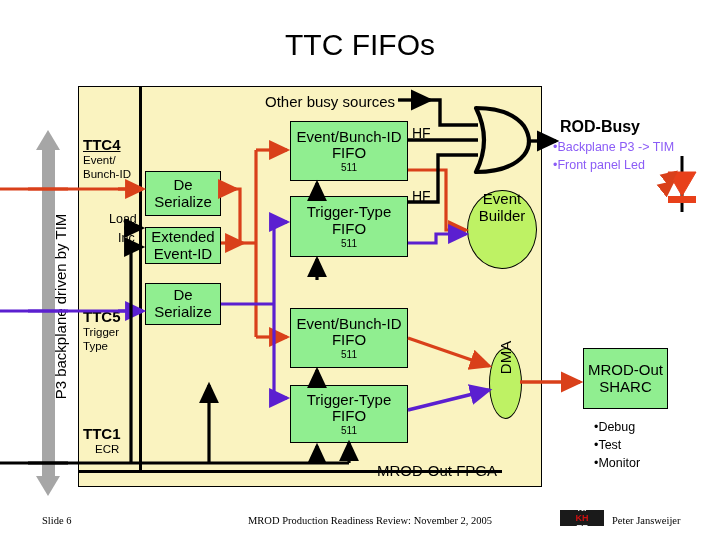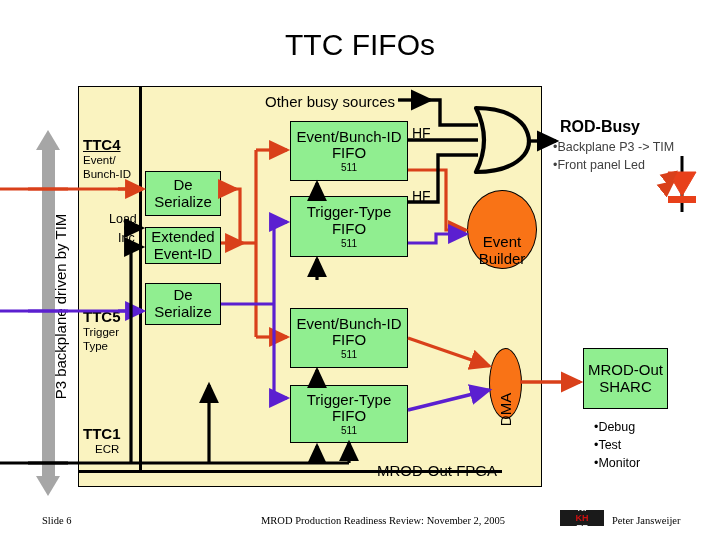--- a/index.html
+++ b/index.html
@@ -53,22 +53,22 @@
   #fifo-tt-top{left:290px;top:196px;width:118px;height:61px;}
   #fifo-eb-bot{left:290px;top:308px;width:118px;height:60px;}
   #fifo-tt-bot{left:290px;top:385px;width:118px;height:58px;}
 
   #block-mrod-sharc{
     left:583px;top:348px;width:85px;height:61px;
   }
 
   
   .ellipse{
-    position:absolute;background:#f97316;border:1.5px solid #000;
-    border-radius:50%;display:flex;align-items:flex-end;justify-content:center;
+    position:absolute;background:#bef264;border:1.5px solid #000;
+    border-radius:50%;display:flex;align-items:flex-start;justify-content:center;
     text-align:center;color:#000;
   }
   #ellipse-event-builder{
     left:467px;top:190px;width:68px;height:77px;font-size:15px;line-height:1.12;
   }
   #ellipse-dma{
     left:489px;top:348px;width:31px;height:69px;font-size:15px;
   }
   #ellipse-dma .vtext{transform:rotate(-90deg);white-space:nowrap;}
 
@@ -84,21 +84,21 @@
   #lbl-ttc5{left:83px;top:308px;font-size:15px;font-weight:bold;}
   #lbl-ttc5-sub{left:83px;top:325px;font-size:11.5px;line-height:1.25;}
   #lbl-ttc1{left:83px;top:425px;font-size:15px;font-weight:bold;}
   #lbl-ttc1-sub{left:95px;top:443px;font-size:11.5px;}
 
   #lbl-load{left:109px;top:212px;font-size:12.5px;}
   #lbl-inc{left:118px;top:231px;font-size:12.5px;}
 
   
   #rod-busy-title{left:560px;top:118px;font-size:16px;font-weight:bold;}
-  #rod-busy-list{position:absolute;left:553px;top:139px;font-size:12.5px;line-height:1.42;color:#404040;}
+  #rod-busy-list{position:absolute;left:553px;top:139px;font-size:12.5px;line-height:1.42;color:#8b5cf6;}
   #sharc-list{position:absolute;left:594px;top:419px;font-size:12.5px;line-height:1.42;color:#000;}
 
   
   #p3-arrow-shaft{
     position:absolute;left:42px;top:148px;width:13px;height:330px;background:#a6a6a6;
   }
   #p3-arrow-head-up{
     position:absolute;left:36px;top:130px;width:0;height:0;
     border-left:12px solid transparent;border-right:12px solid transparent;
     border-bottom:20px solid #a6a6a6;
@@ -110,21 +110,21 @@
   }
   #lbl-p3{
     position:absolute;left:-110px;top:298px;width:340px;
     text-align:center;font-size:15px;color:#000;
     transform:rotate(-90deg);
   }
 
   
   .footer{position:absolute;font-family:"Liberation Serif", serif;font-size:10.5px;color:#000;}
   #footer-slide{left:42px;top:515px;}
-  #footer-center{left:261px;top:515px;}
+  #footer-center{left:248px;top:515px;}
   #footer-author{left:612px;top:515px;}
   #nikhef-logo{
     position:absolute;left:560px;top:510px;width:44px;height:16px;
     background:#1a1a1a;display:flex;align-items:center;justify-content:center;
     font-family:Liberation Sans, sans-serif;font-size:9px;font-weight:bold;
     color:#e8e8e8;letter-spacing:0px;overflow:hidden;flex-direction:column;
   }
   #nikhef-logo .nk-red{color:#cc1111;}
 
   svg.ovl{position:absolute;left:0;top:0;width:720px;height:540px;pointer-events:none;}

